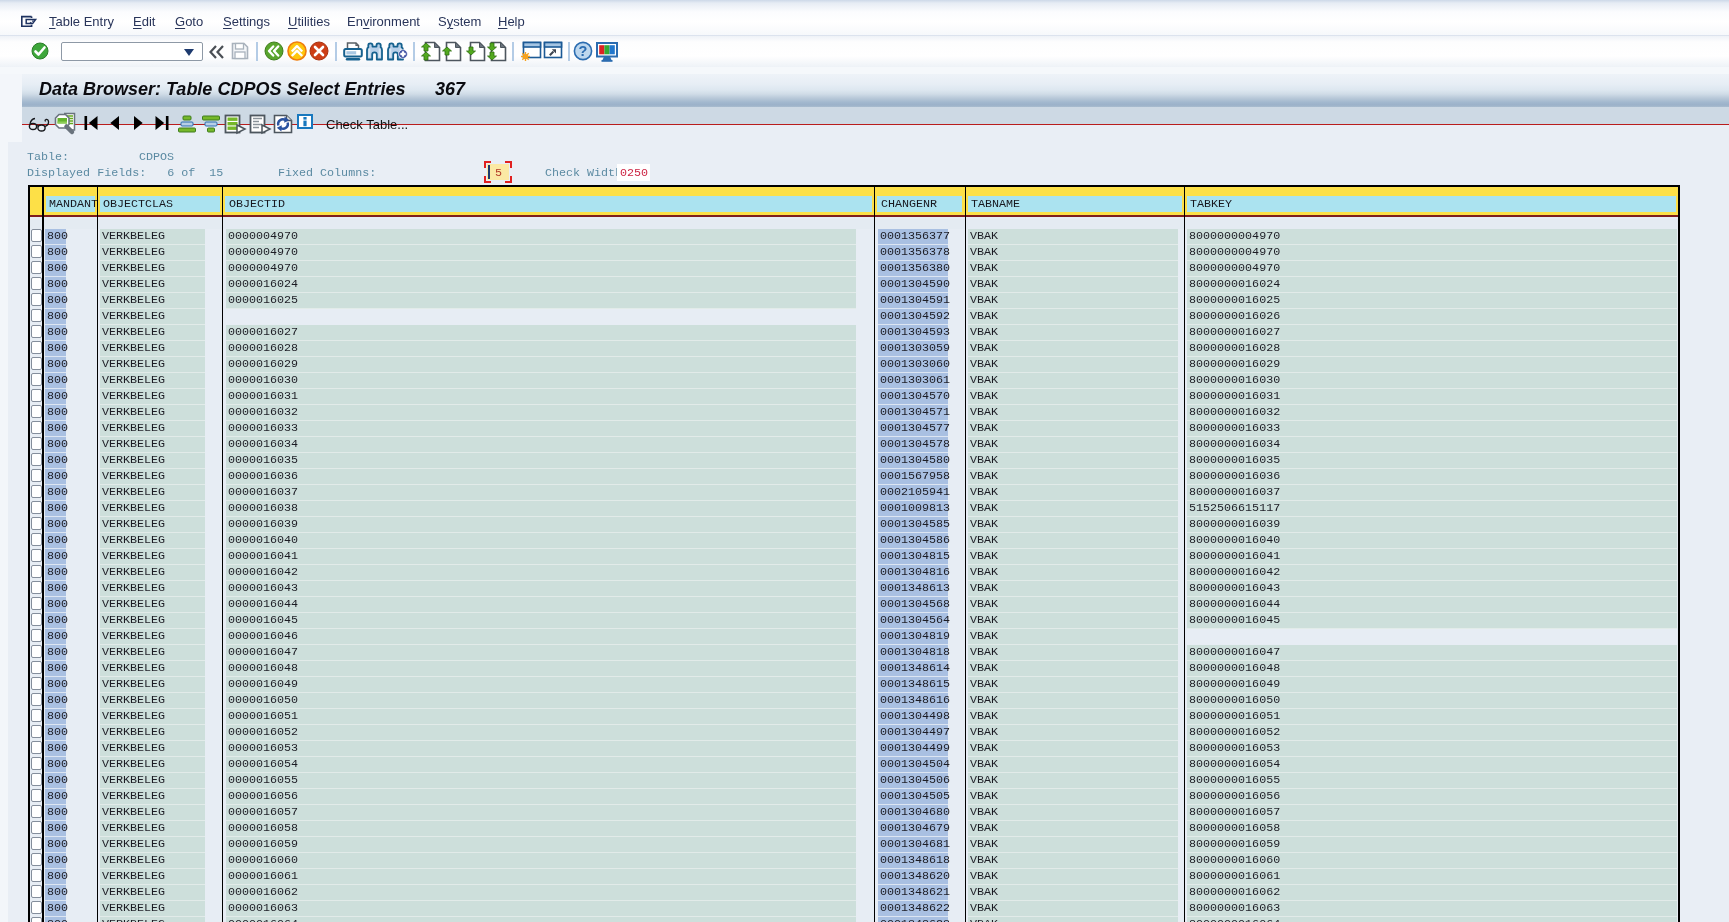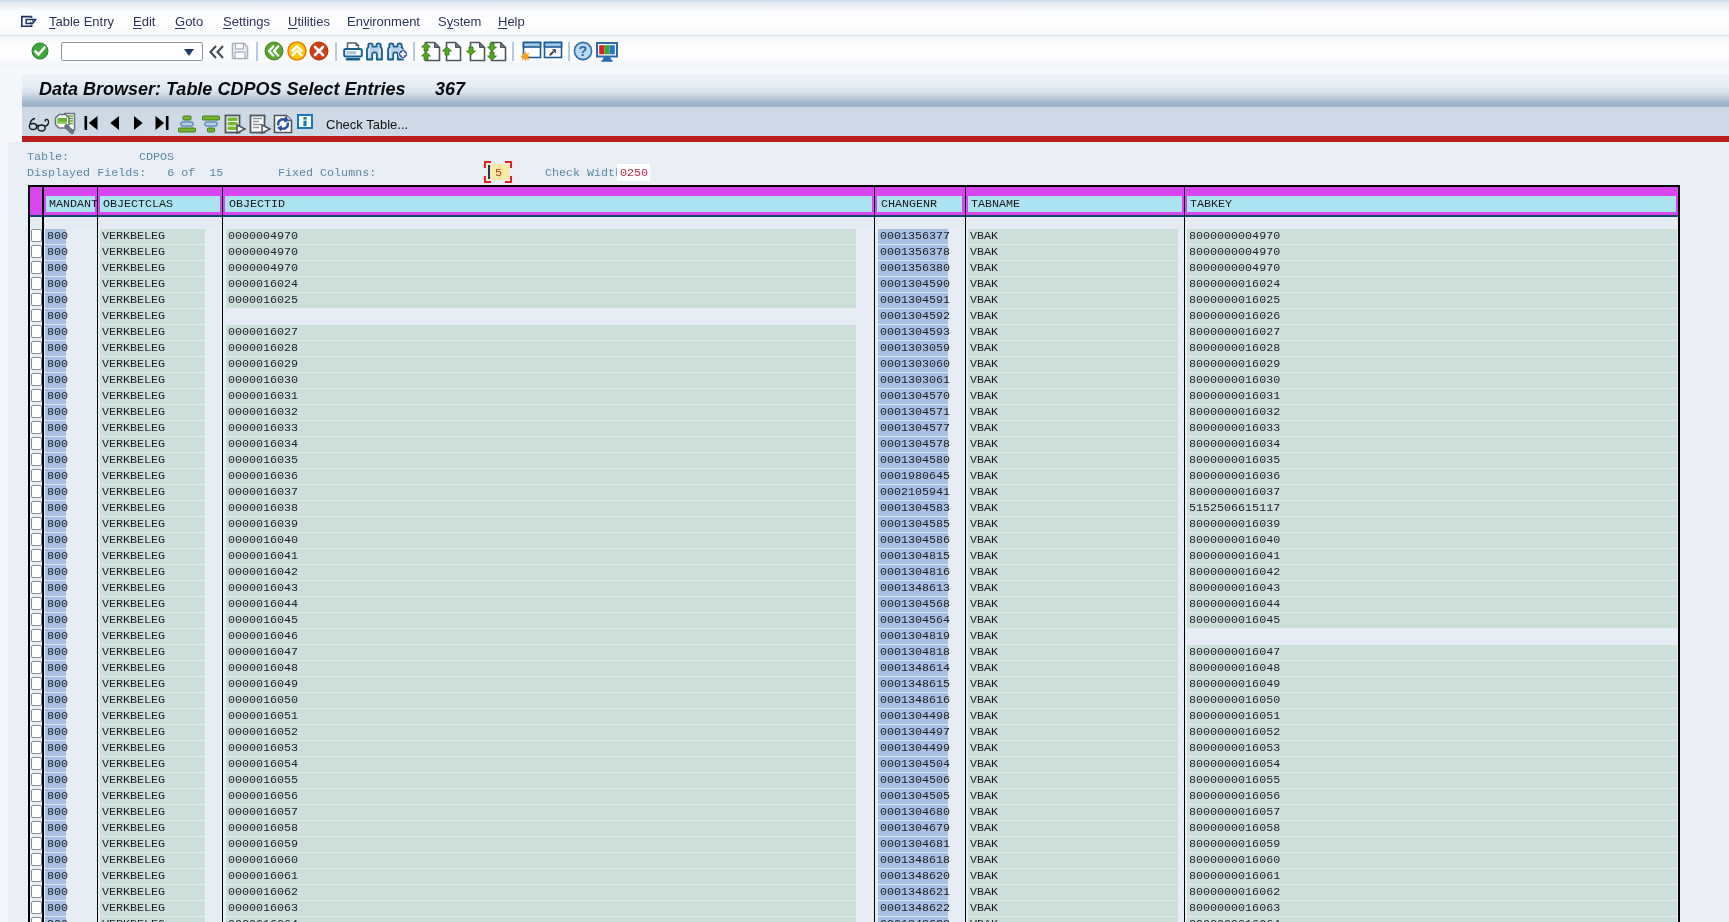--- a/index.html
+++ b/index.html
@@ -10,35 +10,35 @@
 #menubar u{text-decoration:underline;text-underline-offset:2px}
 
 #toolbar{left:0;top:35px;width:1729px;height:32px;background:linear-gradient(#eef2f7 0,#fdfdfe 6px,#ffffff 20px,#eef2f7 31px,#dde4ee 32px);border-top:1px solid #dce3ee}
 .sep{position:absolute;top:42px;width:2px;height:19px;background:#b4cce6}
 #combo{left:61px;top:42px;width:142px;height:19px;background:#fff;border:1px solid #8e99a6;border-radius:2px}
 #combo .tri{position:absolute;right:8px;top:6px;width:0;height:0;border-left:5px solid transparent;border-right:5px solid transparent;border-top:7px solid #1d3a6e}
 
 #titlebar{left:22px;top:74px;width:1707px;height:33px;background:linear-gradient(#eef3f8 0,#e7eef5 10px,#dde7f0 16px,#d0dce7 20px,#b9c9d9 24px,#a3b9cf 28px,#9bb1c9 31px,#a9bccf 33px)}
 #titlebar .t{position:absolute;left:17px;top:5px;font-size:18px;font-weight:bold;font-style:italic;color:#0b0b10}
 
-#apptb{left:22px;top:107px;width:1707px;height:35px;background:#cdd9e4;border-bottom:6px solid #b91c1c}
+#apptb{left:22px;top:107px;width:1707px;height:18px;background:#cdd9e4;border-bottom:1px solid #b91c1c}
 #apptb .ct{position:absolute;left:304px;top:10px;font-size:13px;color:#111}
 
 #lstrip{left:0;top:142px;width:8px;height:780px;background:#f3f6fa}
 
 .lbl{position:absolute;font-family:"Liberation Mono",monospace;font-size:11.7px;color:#5b8aa2;white-space:pre}
 #fixbox{left:487px;top:164px;width:22px;height:16px;background:#fbe9a4}
 #fixbox .cur{position:absolute;left:1px;top:1px;width:1.5px;height:14px;background:#1d3a6e}
 #fixbox .v{position:absolute;left:8px;top:2px;font-family:"Liberation Mono",monospace;font-size:11.7px;color:#b33a28}
 .ck{position:absolute;width:7px;height:7px;border:2px solid #e02020}
 #lwbox{left:617px;top:164px;width:33px;height:17px;background:#fff}
 #lwbox .v{position:absolute;left:3px;top:2px;font-family:"Liberation Mono",monospace;font-size:11.7px;color:#cc2443}
 
 #tbl{left:28px;top:185px;width:1652px;height:737px;border:2px solid #000;border-bottom:none;background:#e7edf4}
-#thead{position:absolute;left:0;top:0;width:1648px;height:30px;background:#d946ef;border-bottom:2px solid #0c4a6e}
+#thead{position:absolute;left:0;top:0;width:1648px;height:30px;background:#fde047;border-bottom:2px solid #7f1d1d}
 #thead b{position:absolute;top:9px;height:16px;background:#abe3f0}
 #thead span{position:absolute;top:9px;height:16px;line-height:16px;font-family:"Liberation Mono",monospace;font-size:11.7px;font-weight:normal;color:#18181f;padding-left:2px}
 .vline{position:absolute;top:0;height:735px;background:#000}
 #gaprow{position:absolute;left:0;top:32px;width:1648px;height:10px;background:#e4ebf2}
 .r{position:absolute;left:0;width:1648px;height:16px}
 .r b,.r i{position:absolute;display:block}
 .r b{top:0;height:16px;line-height:15px;font-family:"Liberation Mono",monospace;font-size:11.7px;font-weight:normal;color:#1c1c24;padding-left:2px;white-space:pre;border-bottom:1px solid}
 .r .cb{left:1px;top:0px;width:11px;height:13px;background:#fff;border:1px solid #848e9c;border-radius:2px}
 .c1{left:15px;width:21px;background:#a9c0e2;border-color:#dce5f2!important}
 .c2{left:70px;width:105px;background:#cddfdb;border-color:#e2ebe9!important}
@@ -446,39 +446,39 @@
       <b class="c3">0000016035</b>
       <b class="k4">0001304580</b>
       <b class="c5">VBAK</b>
       <b class="c6">8000000016035</b>
     </div>
 <div class="r" style="top:282px">
       <i class="cb"></i>
       <b class="c1">800</b>
       <b class="c2">VERKBELEG</b>
       <b class="c3">0000016036</b>
-      <b class="k4">0001980645</b>
+      <b class="k4">0001567958</b>
       <b class="c5">VBAK</b>
       <b class="c6">8000000016036</b>
     </div>
 <div class="r" style="top:298px">
       <i class="cb"></i>
       <b class="c1">800</b>
       <b class="c2">VERKBELEG</b>
       <b class="c3">0000016037</b>
       <b class="k4">0002105941</b>
       <b class="c5">VBAK</b>
       <b class="c6">8000000016037</b>
     </div>
 <div class="r" style="top:314px">
       <i class="cb"></i>
       <b class="c1">800</b>
       <b class="c2">VERKBELEG</b>
       <b class="c3">0000016038</b>
-      <b class="k4">0001304583</b>
+      <b class="k4">0001009813</b>
       <b class="c5">VBAK</b>
       <b class="c6">5152506615117</b>
     </div>
 <div class="r" style="top:330px">
       <i class="cb"></i>
       <b class="c1">800</b>
       <b class="c2">VERKBELEG</b>
       <b class="c3">0000016039</b>
       <b class="k4">0001304585</b>
       <b class="c5">VBAK</b>

